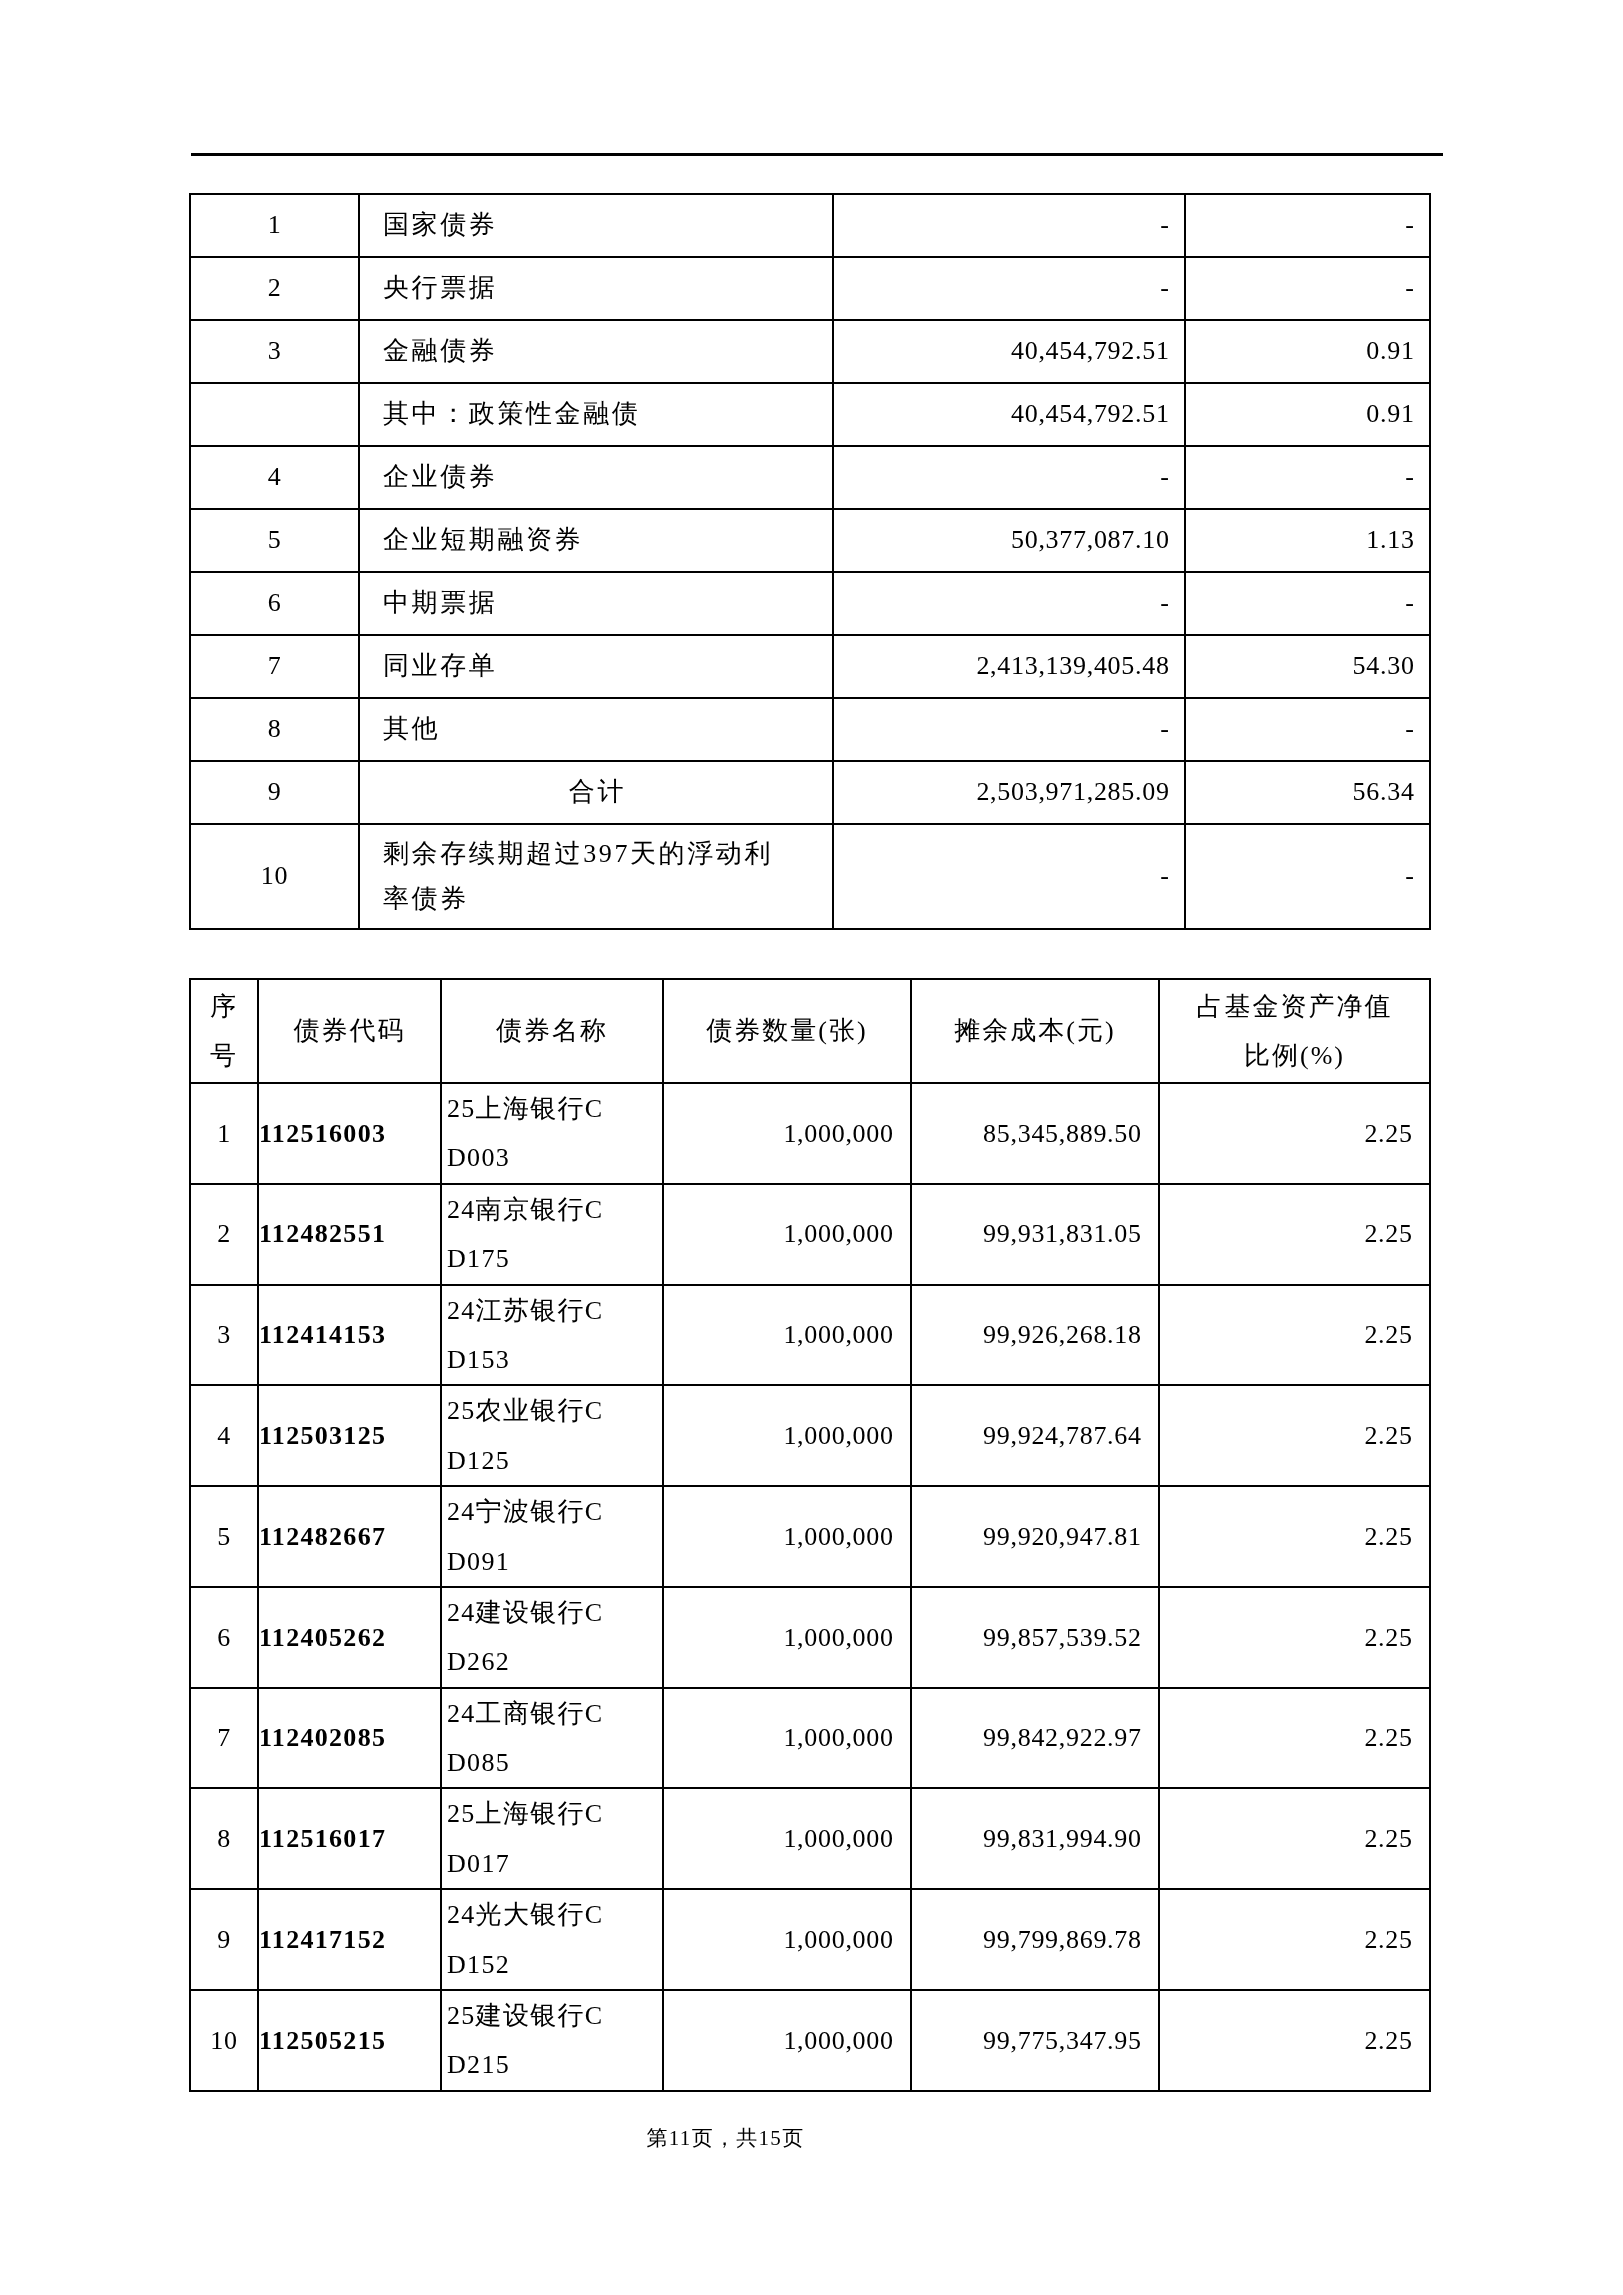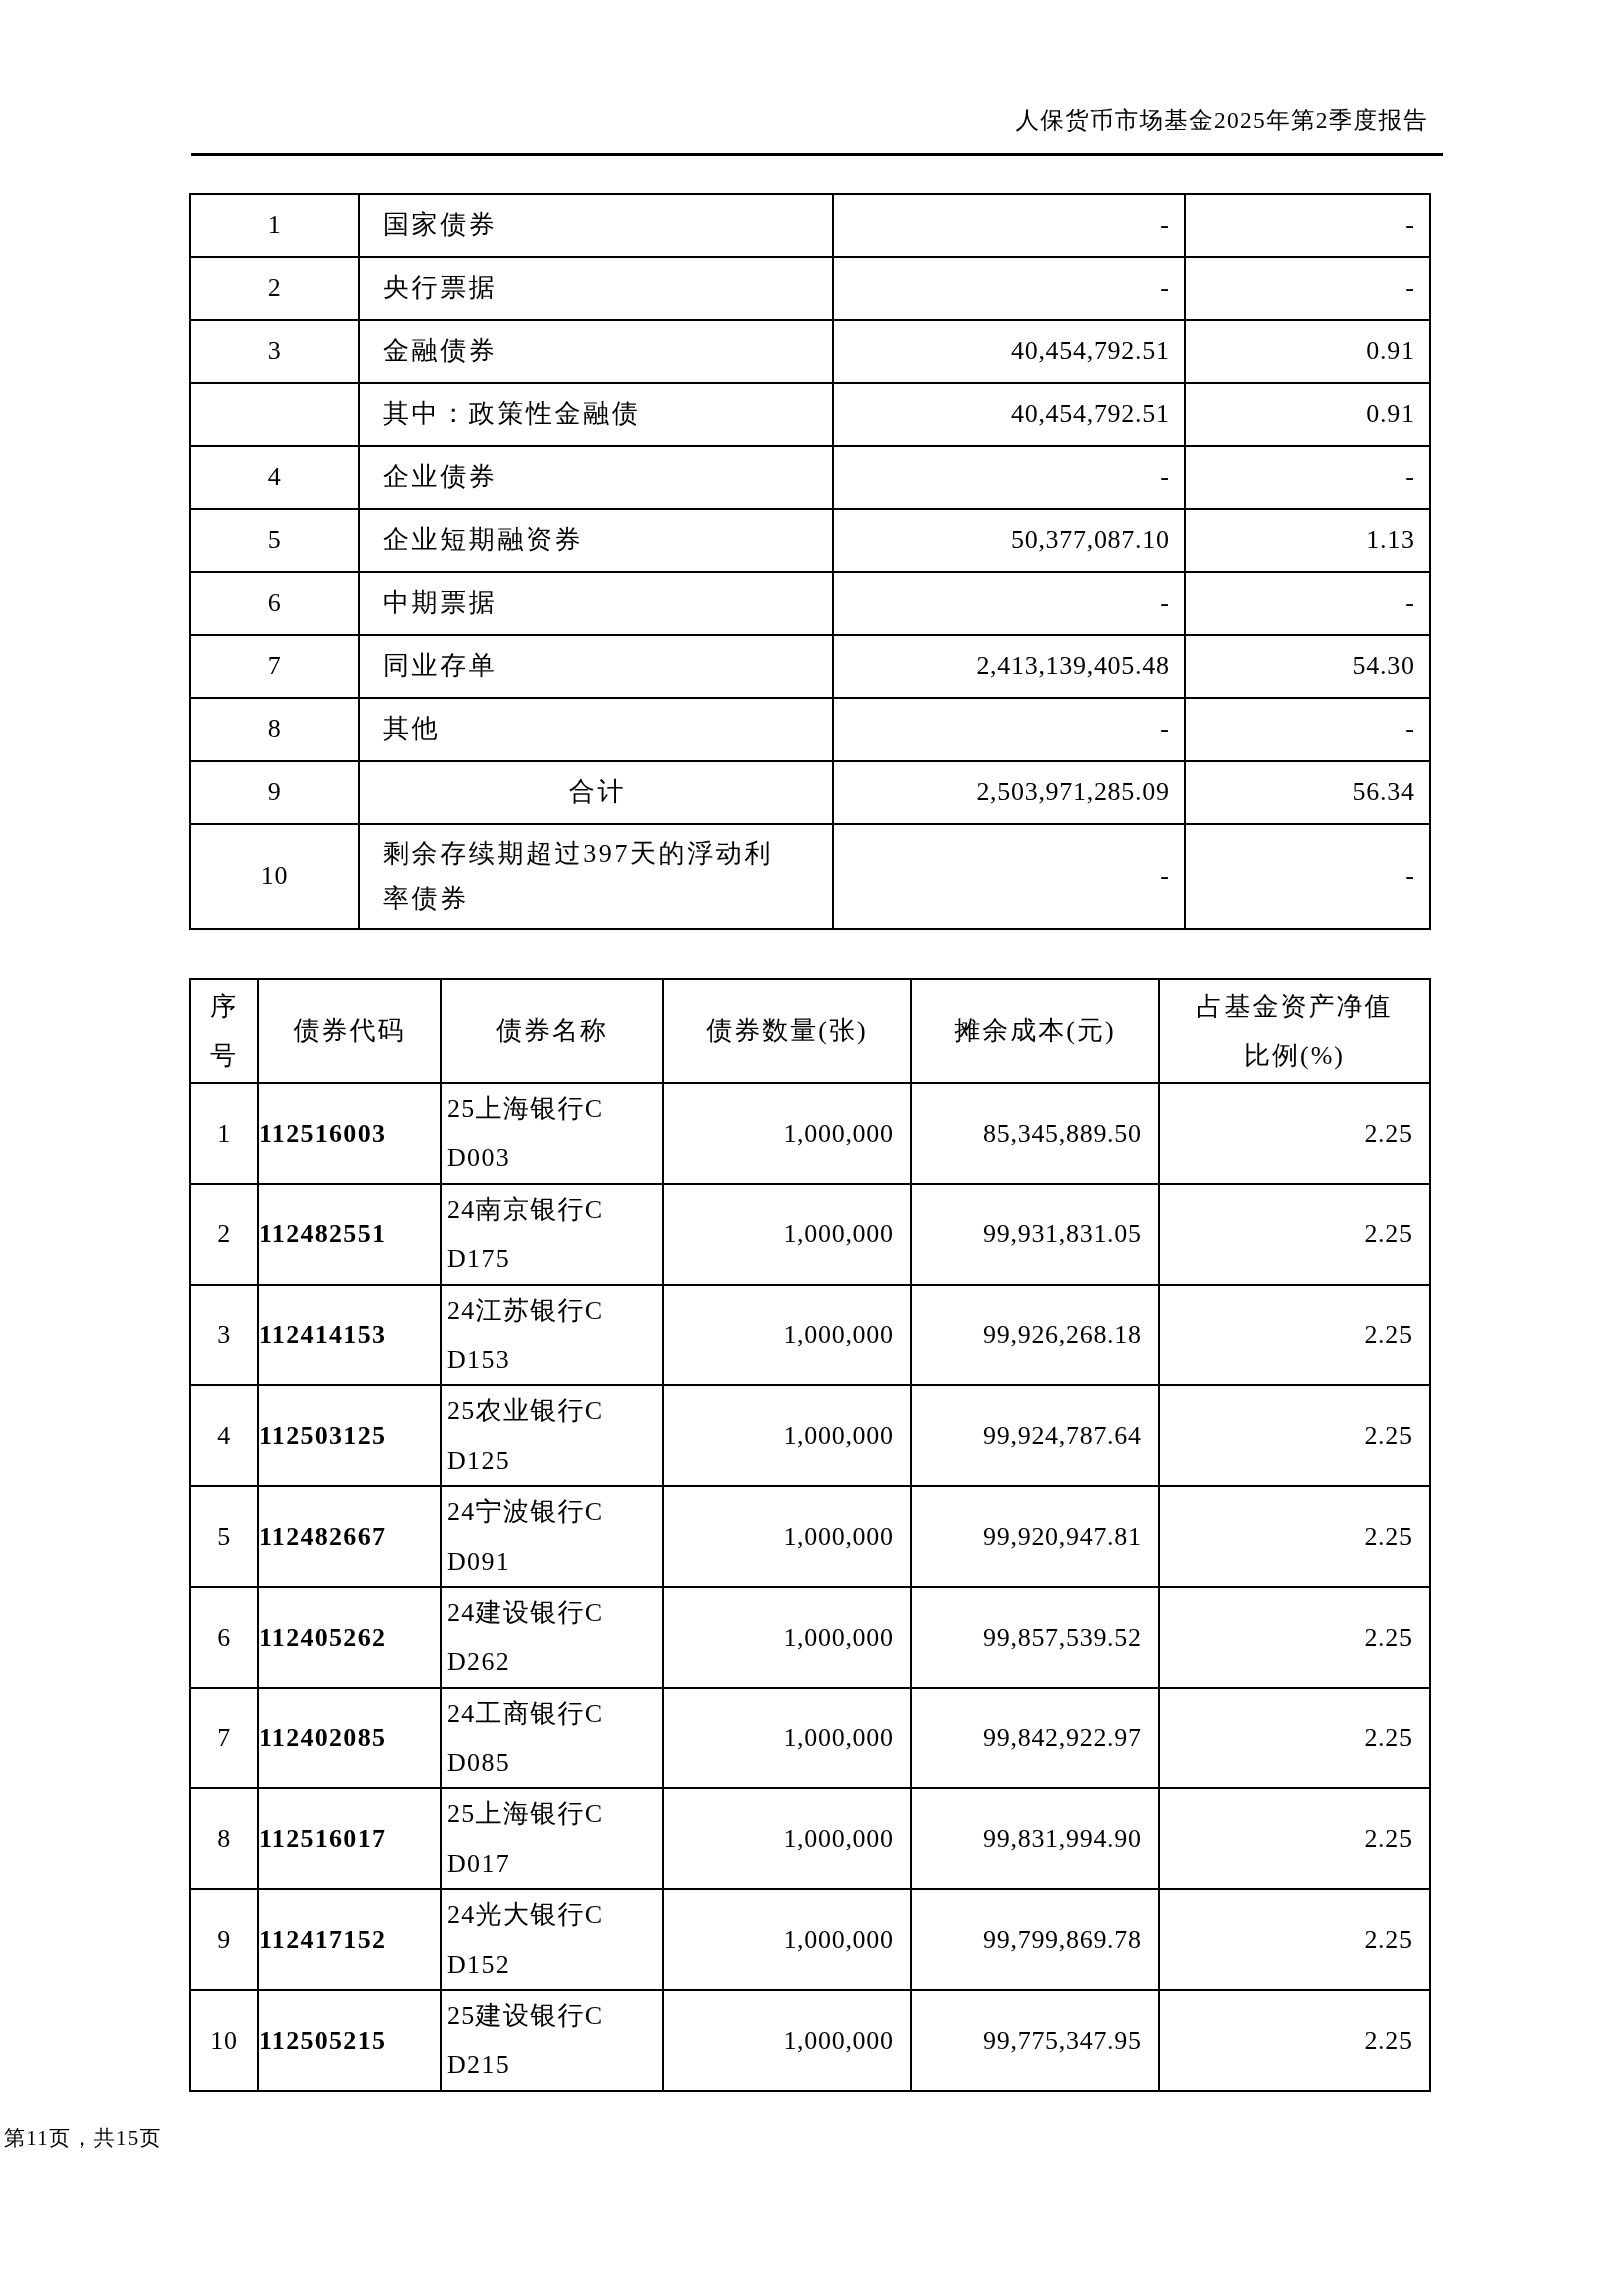--- a/index.html
+++ b/index.html
@@ -88,35 +88,32 @@
   .t2 .c-no   { text-align: center; letter-spacing: 0.7px; }
   .t2 .c-code { text-align: left; letter-spacing: 1.3px; font-weight: bold; }
   .t2 .c-name { text-align: left; padding-left: 5px; padding-right: 3.9px;
                 letter-spacing: 1.3px; white-space: pre-line; }
   .t2 .c-num  { text-align: right; padding-right: 16.3px; letter-spacing: 0.7px; margin-left: 40px; }
 
   
   .page-footer {
     position: absolute;
     top: 2124px;
-    left: 4px;
+    left: 16px;
     width: 1419px;
-    text-align: left;
+    text-align: center;
     font-size: 21px;
     letter-spacing: 1.3px;
   }
 </style>
 </head>
 <body>
 
 <div class="page">
 
-  <div class="doc-header">
-    <span>人保货币市场基金2025年第2季度报告</span>
-  </div>
   <div class="header-rule"></div>
 
   <table class="t1">
     <colgroup>
       <col style="width:169px">
         <col style="width:474px">
         <col style="width:352px">
         <col style="width:245px">
     </colgroup>
     <tbody>

